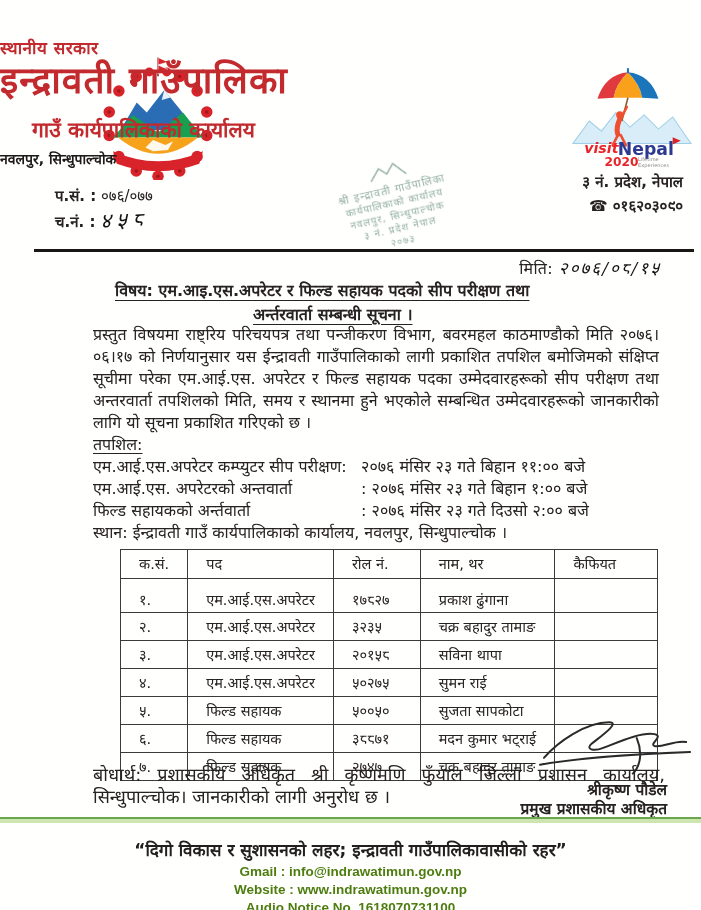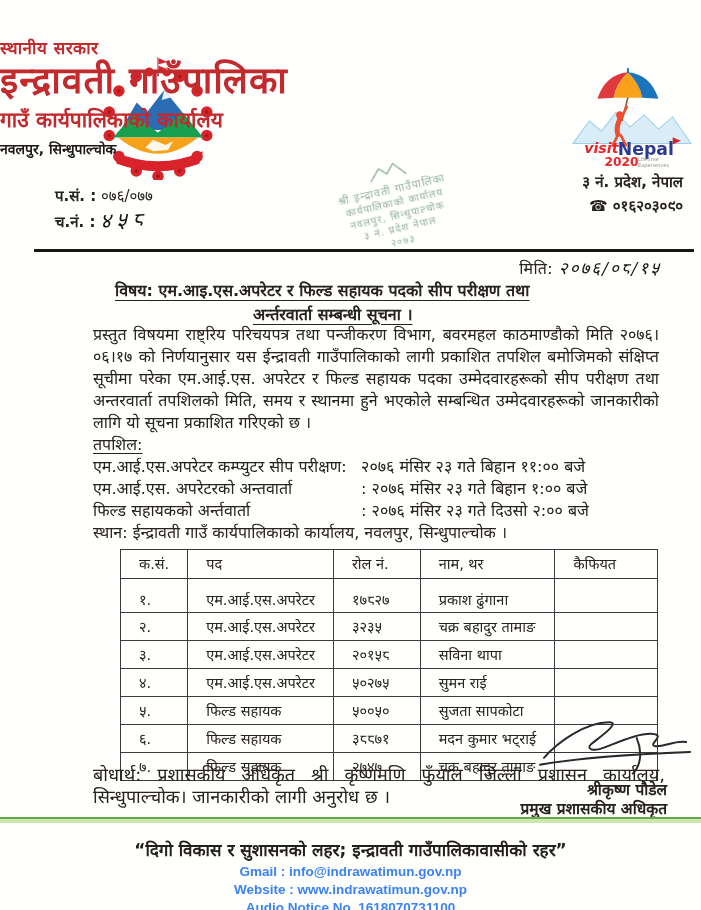--- a/index.html
+++ b/index.html
@@ -6,21 +6,21 @@
   .page{
     position:relative;width:701px;height:910px;margin:0 auto;
     background:#fffffe;overflow:hidden;
     font-family:"DejaVu Sans","Liberation Sans",sans-serif;
     color:#26221f;
   }
   
   .header-text{position:absolute;top:36px;left:0;width:701px;text-align:left;}
   .h-local{color:#c32a2e;font-size:17px;font-weight:bold;letter-spacing:.5px;}
   .h-muni{color:#c32a2e;font-size:37px;font-weight:bold;line-height:1.2;letter-spacing:1px;}
-  .h-office{color:#c32a2e;font-size:21px;font-weight:bold;margin-top:2px;}
+  .h-office{color:#c32a2e;font-size:21px;font-weight:bold;margin-top:12px;padding-left:32px;}
   .h-place{color:#1d1a18;font-size:14px;font-weight:bold;margin-top:6px;}
   .emblem{position:absolute;left:92px;top:55px;}
   .visitnepal{position:absolute;left:571px;top:64px;}
   
   .refs{position:absolute;left:55px;top:184px;font-size:15px;line-height:24px;}
   .refs .lbl{font-weight:bold;}
   .handwrite{
     display:inline-block;font-family:"DejaVu Serif","Liberation Serif",serif;
     font-style:italic;font-size:21px;letter-spacing:5px;transform:rotate(-3deg);
     color:#15130f;
@@ -65,21 +65,21 @@
   .signature{position:absolute;left:538px;top:708px;pointer-events:none;}
   .cc{position:absolute;top:764px;left:93px;width:572px;font-size:18px;line-height:22px;
     text-align:justify;margin:0;}
   .signatory{position:absolute;top:781px;right:34px;text-align:right;font-weight:bold;
     font-size:15.5px;line-height:19px;}
   
   .greenline{position:absolute;top:817px;left:0;width:701px;height:4px;
     border-top:2px solid #6aa84f;background:#cde6b0;}
   .footer{position:absolute;top:838px;left:0;width:701px;text-align:center;}
   .f-quote{font-size:17px;font-weight:bold;color:#221f1c;}
-  .f-row{font-size:13.5px;font-weight:bold;color:#3b82f6;margin-top:3px;
+  .f-row{font-size:13.5px;font-weight:bold;color:#4d7c0f;margin-top:3px;
     font-family:"Liberation Sans","DejaVu Sans",sans-serif;}
 </style>
 </head>
 <body>
 
 <div class="page">
 
   <svg class="emblem" width="132" height="125" viewBox="0 0 100 100">
 
     <g fill="#d8232a">

